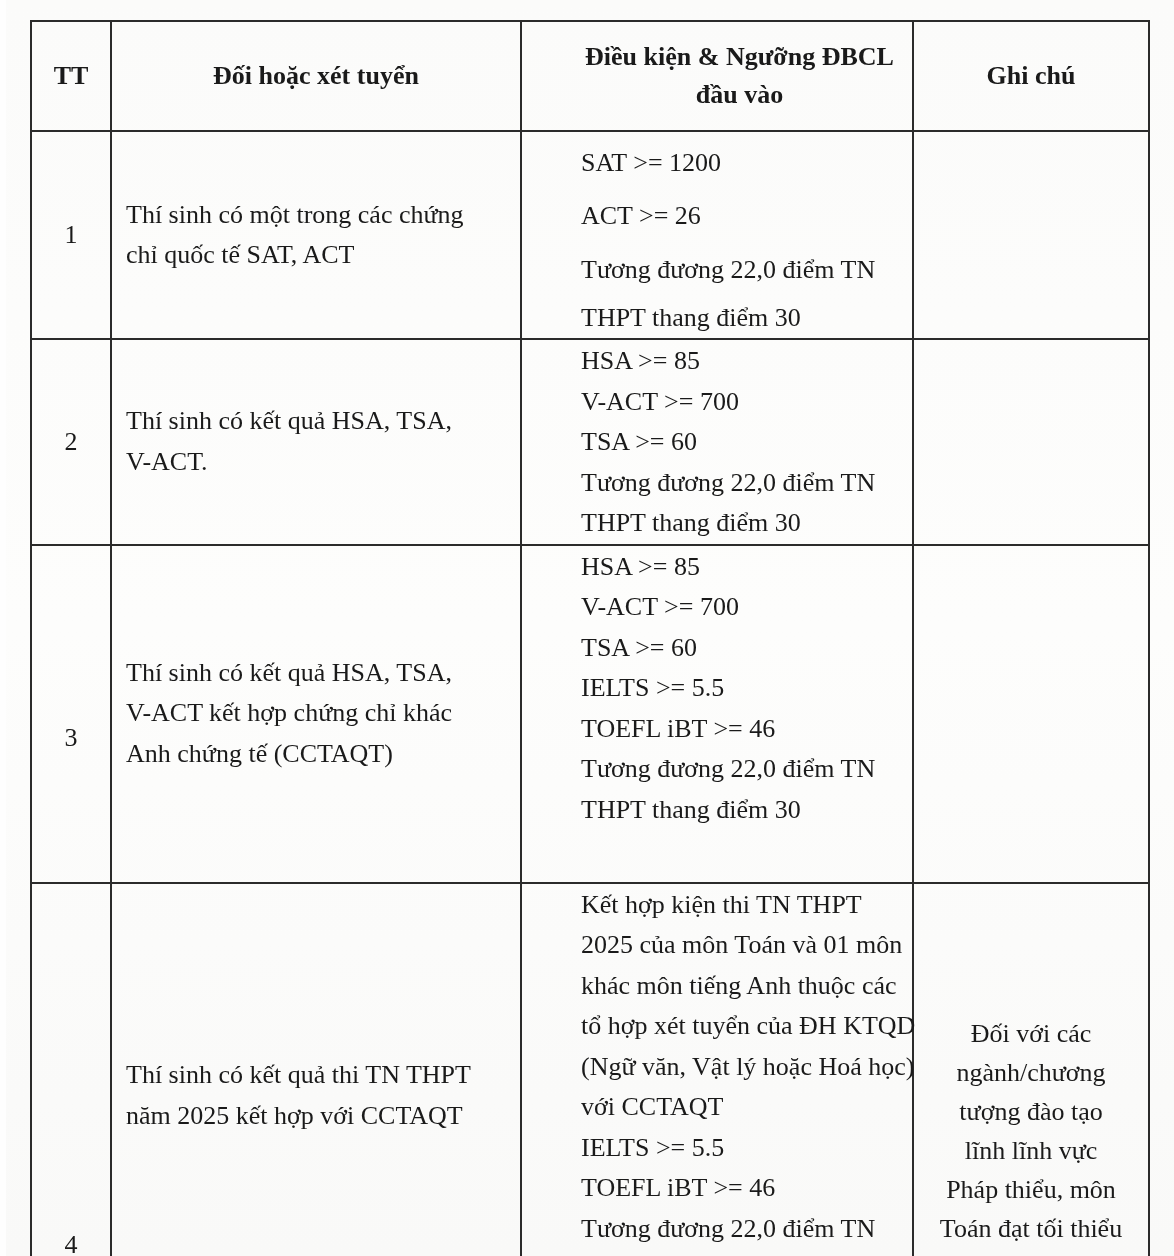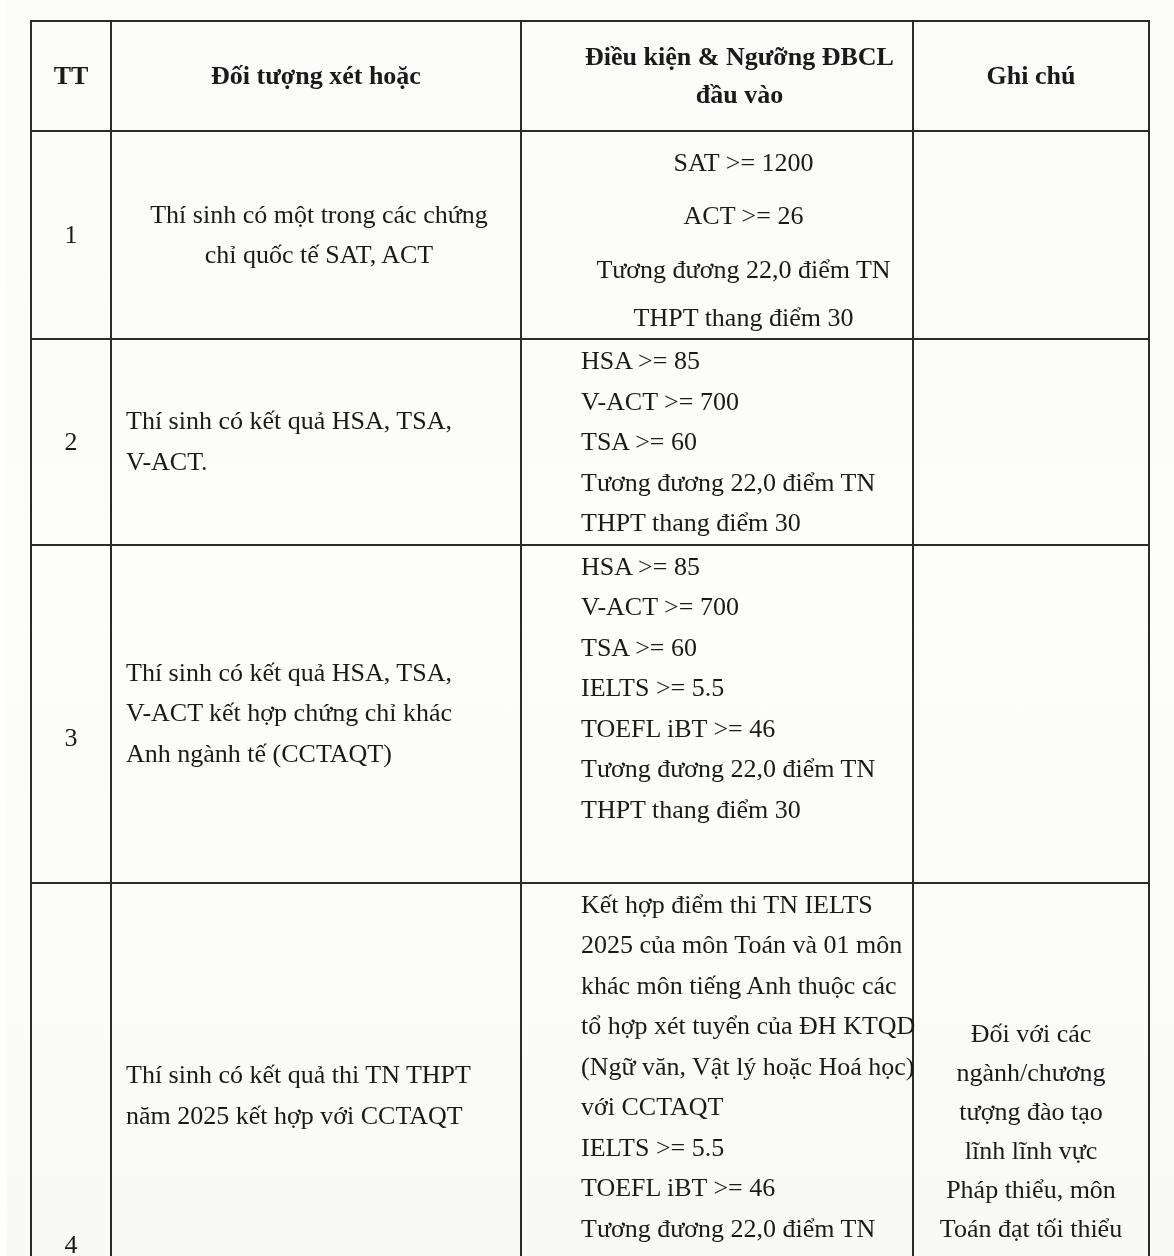--- a/index.html
+++ b/index.html
@@ -58,21 +58,21 @@
     .cond-cell {
       padding-left: 14px !important;
       padding-right: 6px !important;
       vertical-align: top !important;
     }
     .note-cell {
       text-align: center;
       padding: 0 10px !important;
     }
     .cond-line { display: block; white-space: nowrap; margin-left: 45px; }
-    .row-1 td { height: 194px; text-align: center; }
+    .row-1 td { height: 194px; }
     .row-1 .cond-cell { padding-top: 4px !important; }
     .row-1 .cond-line { line-height: 53px; }
     .row-1 .cond-line.wrap { line-height: 40px; }
     .row-2 td { height: 202px; }
     .row-2 .cond-cell { padding-top: 1px !important; }
     .row-3 td { height: 286px; }
     .row-3 .cond-cell { padding-top: 1px !important; }
     .row-4 td { height: 404px; }
     .row-4 .cond-cell { padding-top: 1px !important; }
     .row-4 .obj-cell { vertical-align: middle; padding-bottom: 140px !important; }
@@ -87,21 +87,21 @@
   <table class="admission">
     <colgroup>
       <col class="c-tt">
         <col class="c-obj">
         <col class="c-cond">
         <col class="c-note">
     </colgroup>
     <thead>
       <tr>
         <th>TT</th>
-        <th>Đối tượng xét hoặc</th>
+        <th>Đối hoặc xét tuyển</th>
         <th>
           <span class="cond-line">Điều kiện &amp; Ngưỡng ĐBCL</span>
           <span class="cond-line">đầu vào</span>
         </th>
         <th>Ghi chú</th>
       </tr>
     </thead>
     <tbody>
 
       <tr class="row-1">
@@ -133,42 +133,42 @@
           <span class="cond-line">THPT thang điểm 30</span>
         </td>
         <td class="note-cell"></td>
       </tr>
 
       <tr class="row-3">
         <td class="tt-cell" style="padding-top:50px">3</td>
         <td class="obj-cell">
           <span class="obj-text">Thí sinh có kết quả HSA, TSA,</span>
           <span class="obj-text">V-ACT kết hợp chứng chỉ khác</span>
-          <span class="obj-text">Anh ngành tế (CCTAQT)</span>
+          <span class="obj-text">Anh chứng tế (CCTAQT)</span>
         </td>
         <td class="cond-cell">
           <span class="cond-line">HSA &gt;= 85</span>
           <span class="cond-line">V-ACT &gt;= 700</span>
           <span class="cond-line">TSA &gt;=  60</span>
           <span class="cond-line">IELTS &gt;= 5.5</span>
           <span class="cond-line">TOEFL iBT &gt;= 46</span>
           <span class="cond-line">Tương đương 22,0 điểm TN</span>
           <span class="cond-line">THPT thang điểm 30</span>
         </td>
         <td class="note-cell"></td>
       </tr>
 
       <tr class="row-4">
         <td class="tt-cell">4</td>
         <td class="obj-cell">
           <span class="obj-text">Thí sinh có kết quả thi TN THPT</span>
           <span class="obj-text">năm 2025 kết hợp với CCTAQT</span>
         </td>
         <td class="cond-cell">
-          <span class="cond-line">Kết hợp điểm thi TN IELTS</span>
+          <span class="cond-line">Kết hợp kiện thi TN THPT</span>
           <span class="cond-line">2025 của môn Toán và 01 môn</span>
           <span class="cond-line">khác môn tiếng Anh thuộc các</span>
           <span class="cond-line">tổ hợp xét tuyển của ĐH KTQD</span>
           <span class="cond-line">(Ngữ văn, Vật lý hoặc Hoá học)</span>
           <span class="cond-line">với CCTAQT</span>
           <span class="cond-line">IELTS &gt;= 5.5</span>
           <span class="cond-line">TOEFL iBT &gt;= 46</span>
           <span class="cond-line">Tương đương 22,0 điểm TN</span>
           <span class="cond-line">THPT thang điểm 30</span>
         </td>

